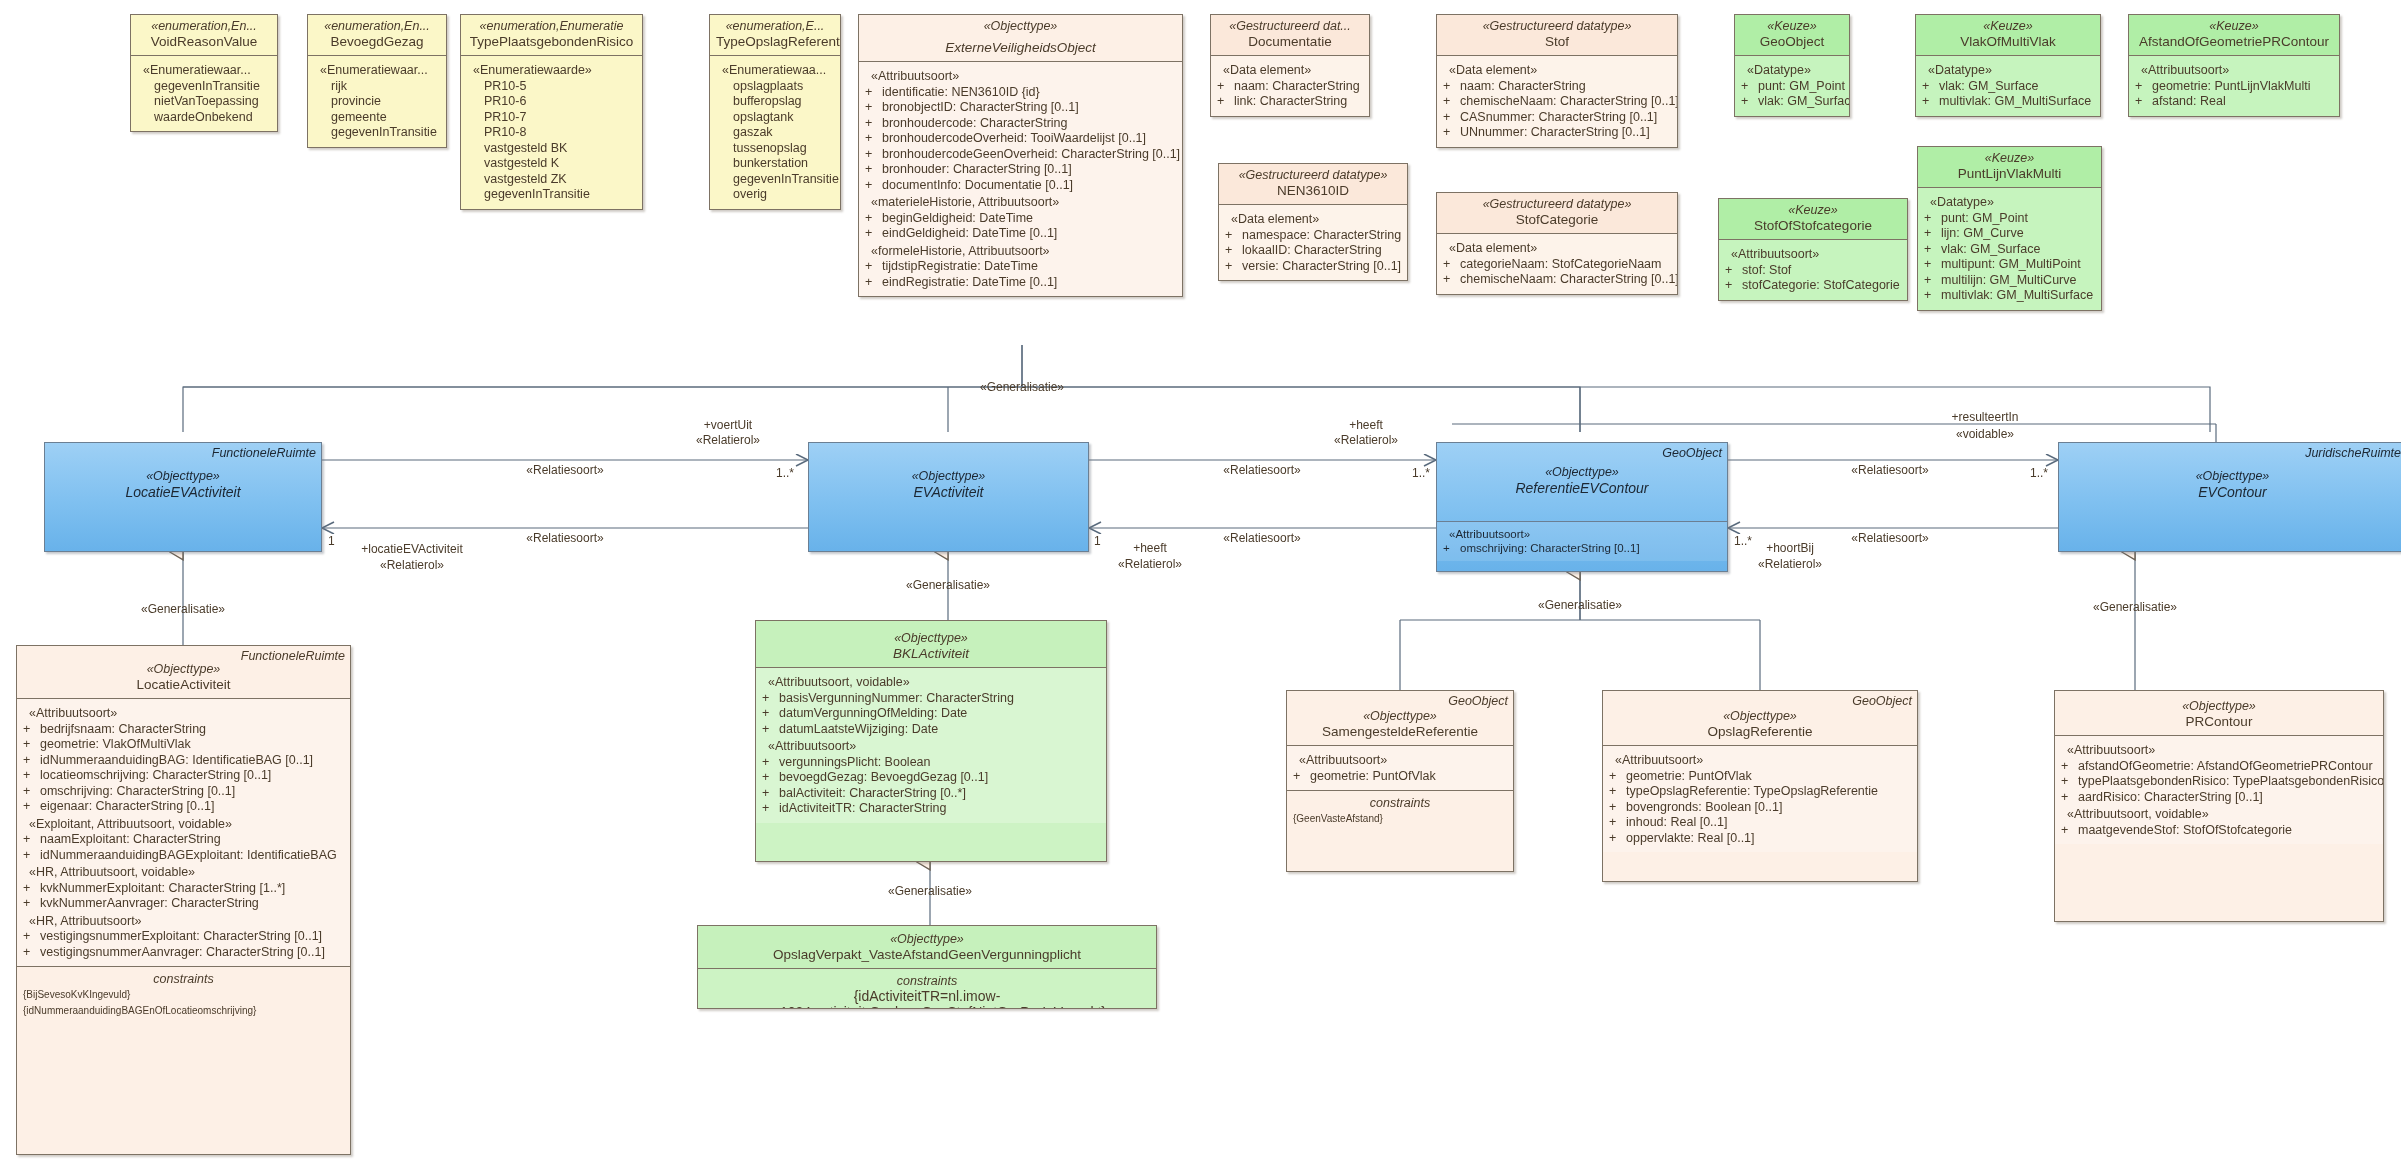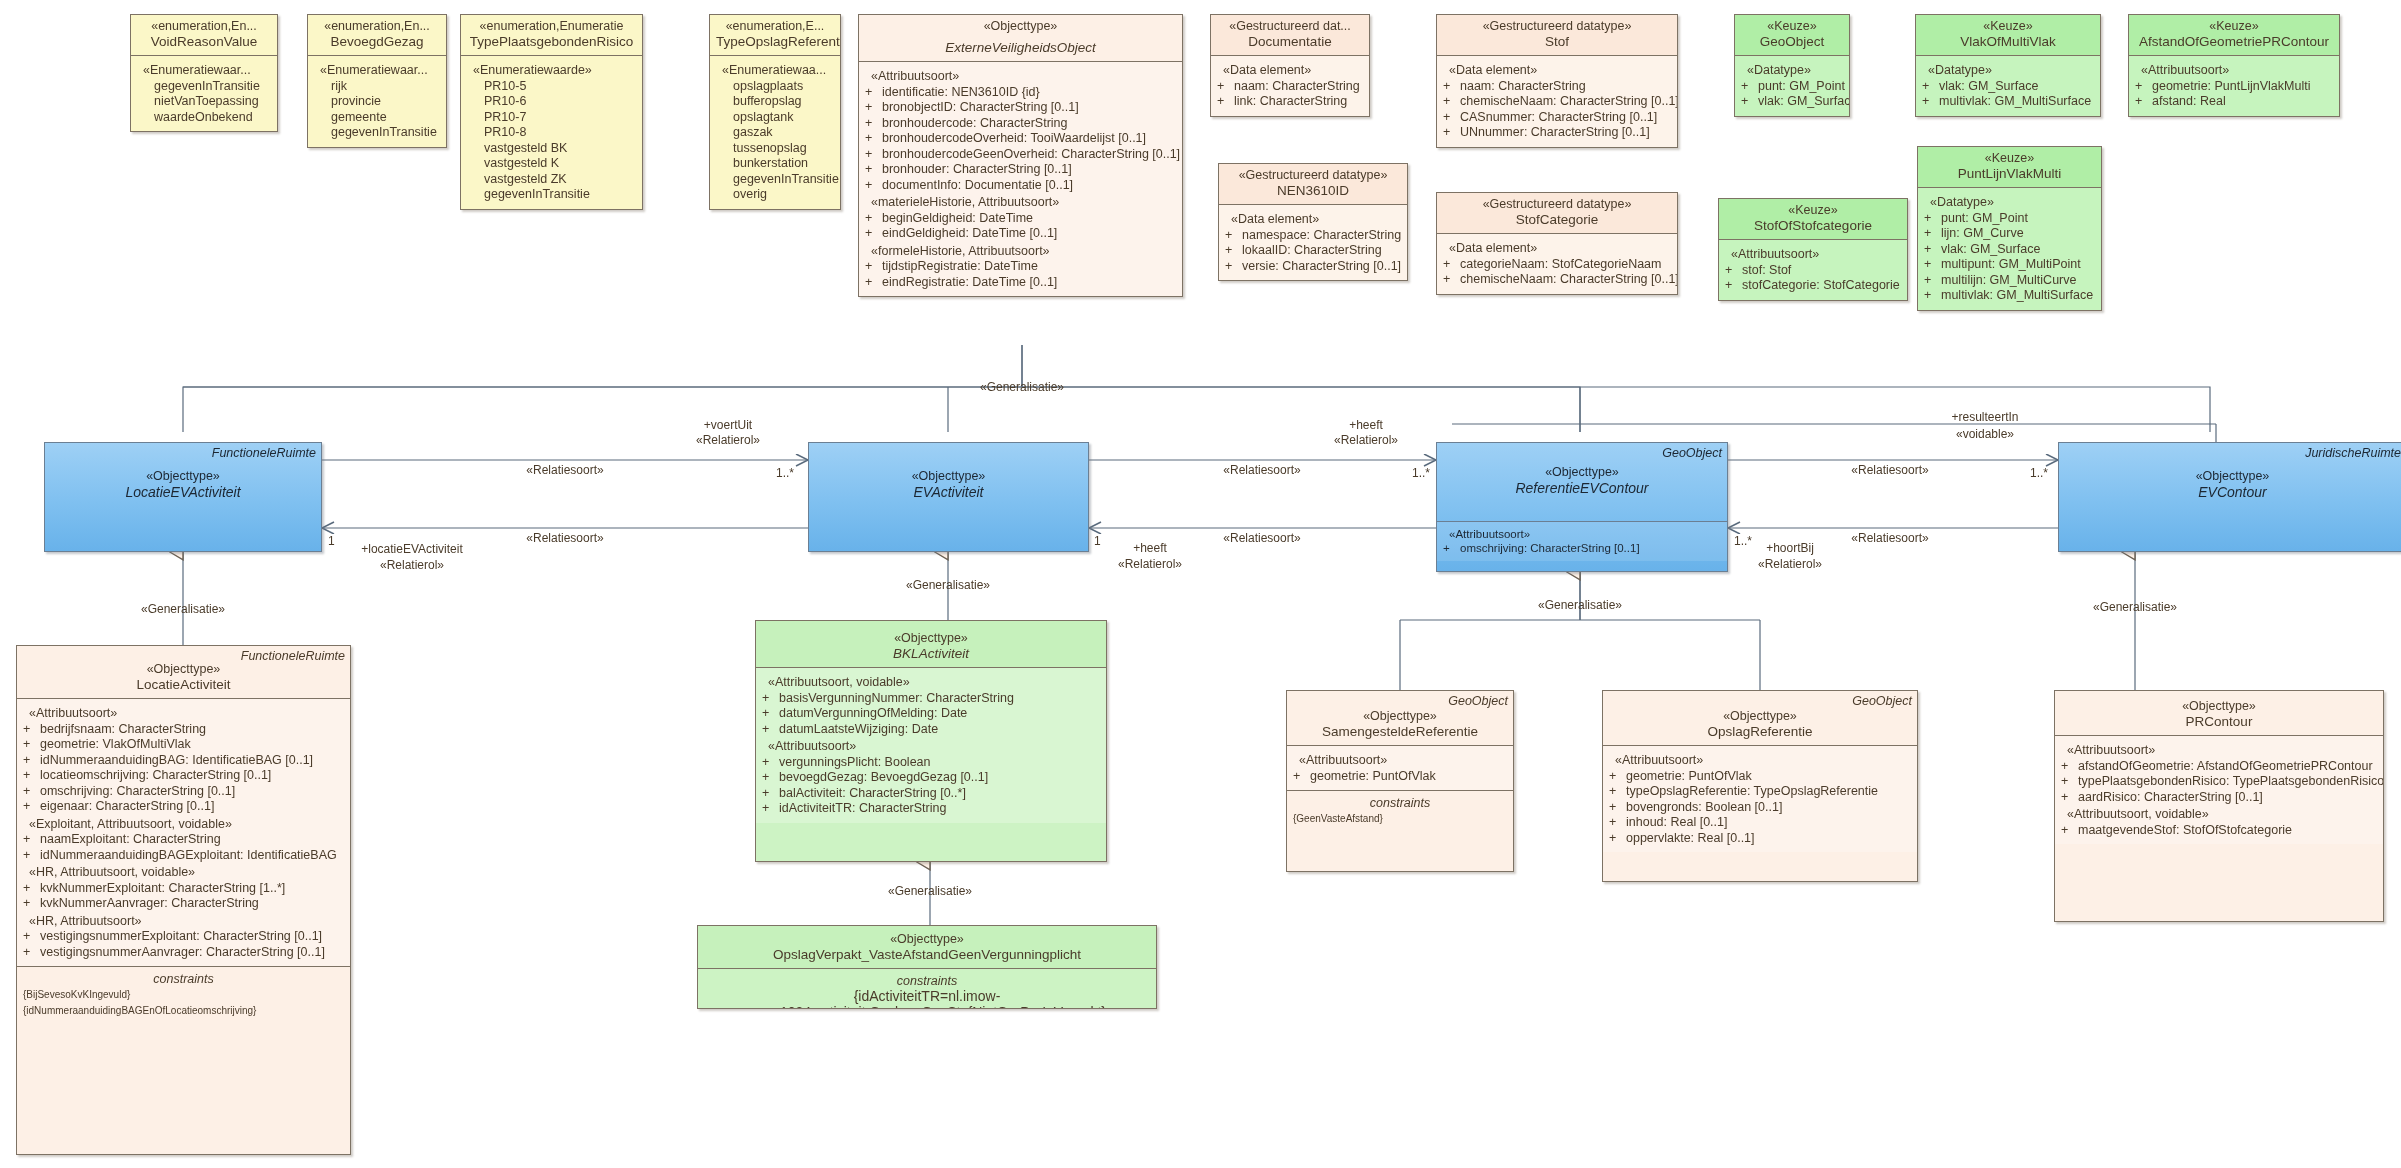--- a/index.html
+++ b/index.html
@@ -4,21 +4,21 @@
 <style>
   html,body{margin:0;padding:0;background:#ffffff;}
   body{width:2401px;height:1168px;position:relative;overflow:hidden;
        font-family:"Liberation Sans","DejaVu Sans",sans-serif;color:#4a3b2a;}
   #canvas{position:absolute;inset:0;}
   svg.edges{position:absolute;left:0;top:0;width:2401px;height:1168px;pointer-events:none;}
 
   .cls{position:absolute;box-sizing:border-box;border:1px solid #7d7264;
        box-shadow:2px 2px 2px rgba(120,110,95,.35);overflow:hidden;}
   .hdr{box-sizing:border-box;padding:4px 6px 5px 6px;text-align:center;position:relative;}
-  .hdr .ster{display:block;font-size:12.5px;line-height:15px;}
+  .hdr .ster{display:block;font-size:12.5px;line-height:15px;font-style:italic;}
   .hdr .nm{display:block;font-weight:normal;font-size:13.5px;line-height:16px;}
   .corner{position:absolute;right:5px;top:3px;font-style:italic;font-size:12.5px;font-weight:normal;}
   .body{box-sizing:border-box;padding:5px 6px 6px 6px;border-top:1px solid #7d7264;}
   .grp{font-size:12.5px;line-height:15.5px;padding:2px 0 0 6px;}
   .attr{font-size:12.5px;line-height:15.5px;white-space:nowrap;display:flex;}
   .attr .pm{width:17px;flex:0 0 17px;}
   .cons{border-top:1px solid #7d7264;padding:4px 6px 6px 6px;}
   .cons .ct{text-align:center;font-style:italic;font-size:12.5px;line-height:16px;}
   .cons .cv{font-size:10px;line-height:15.5px;}
 

